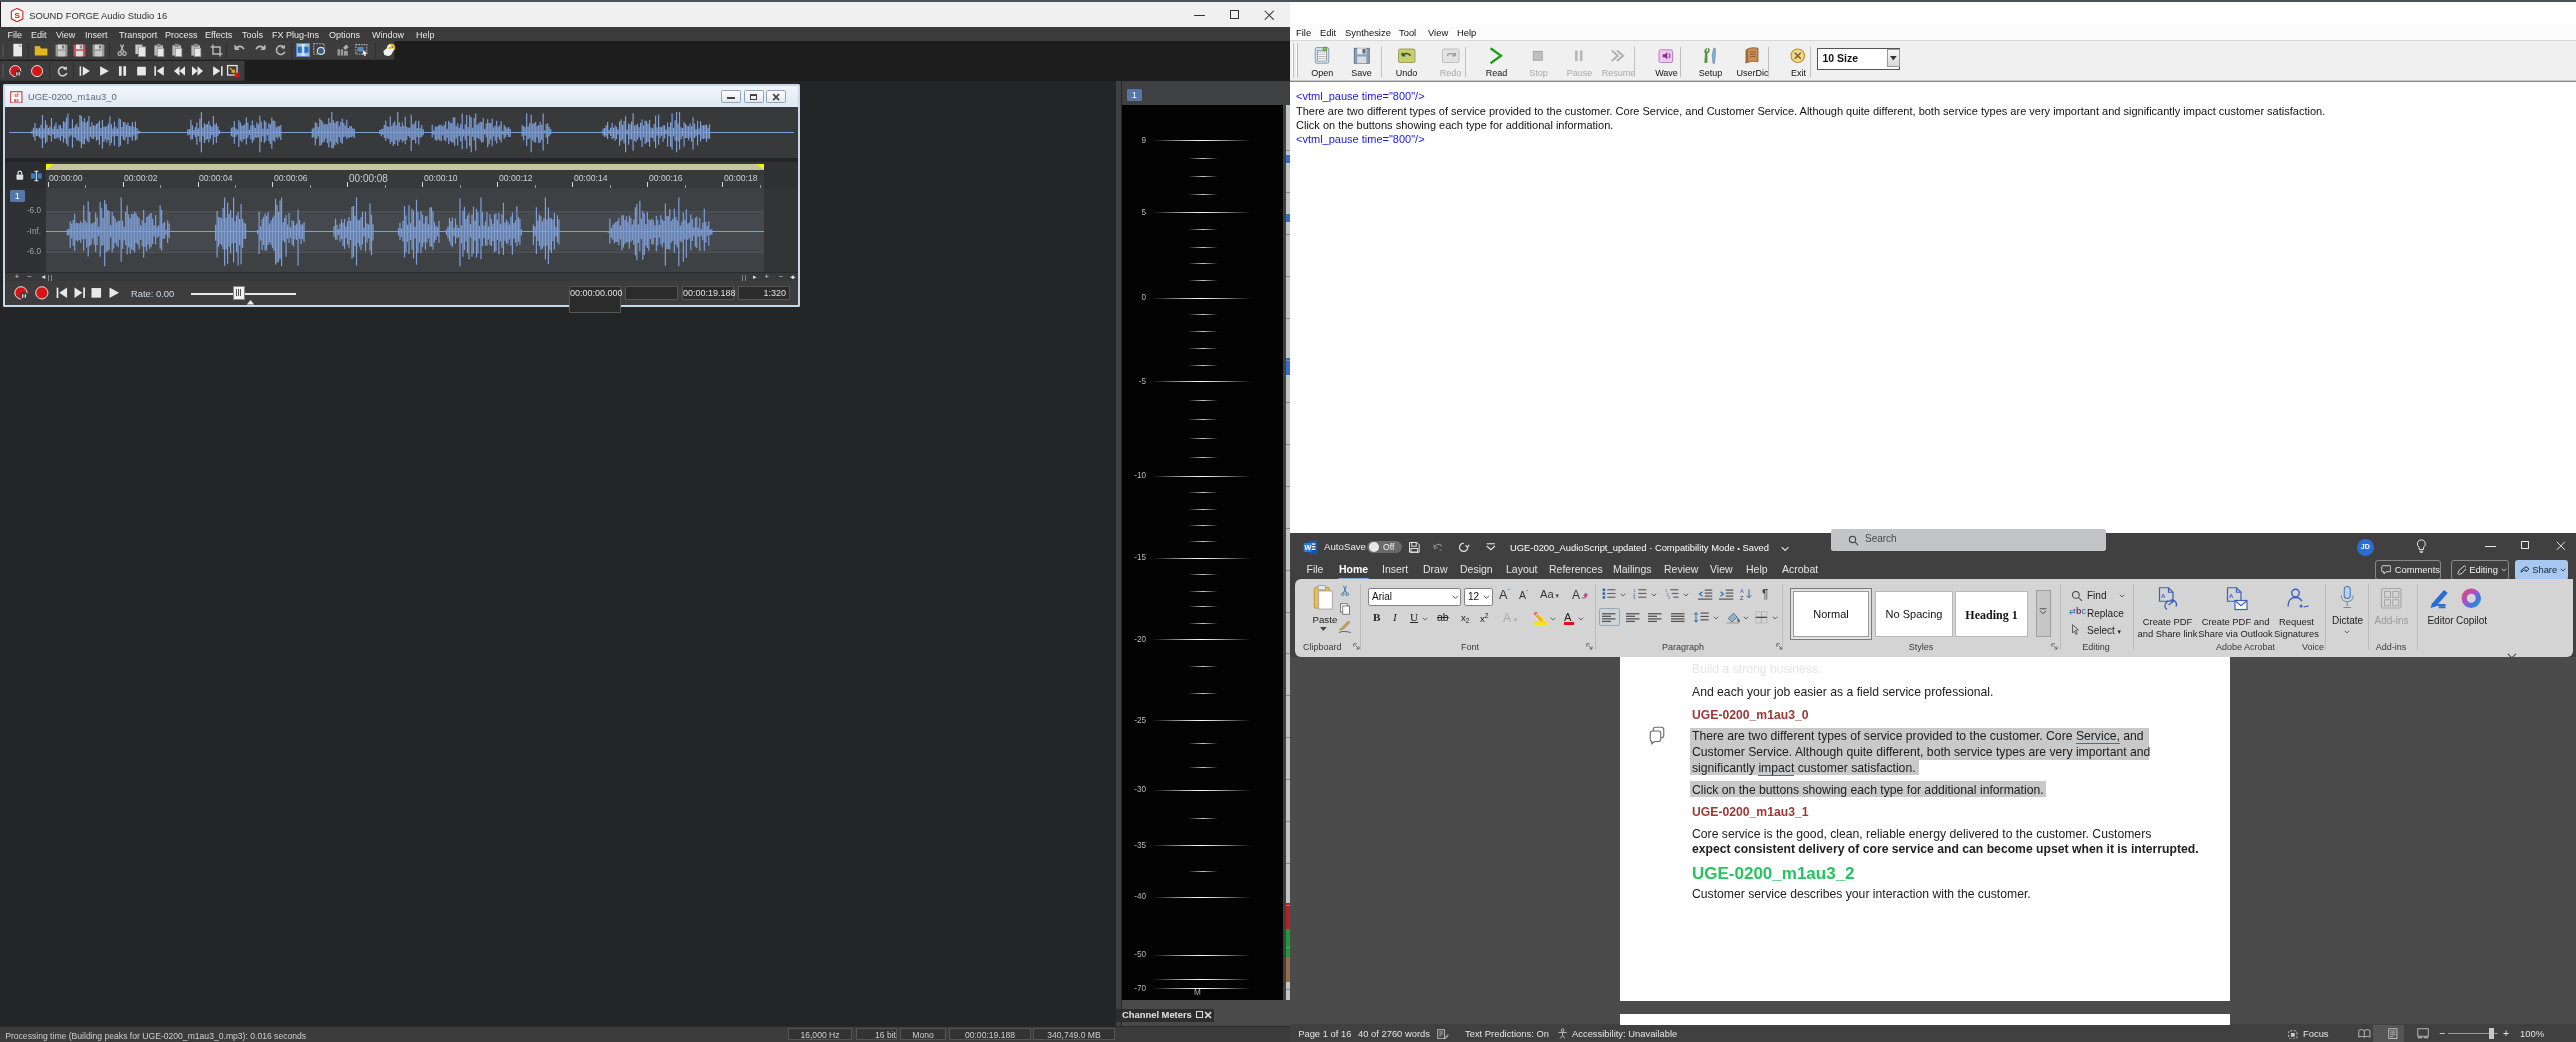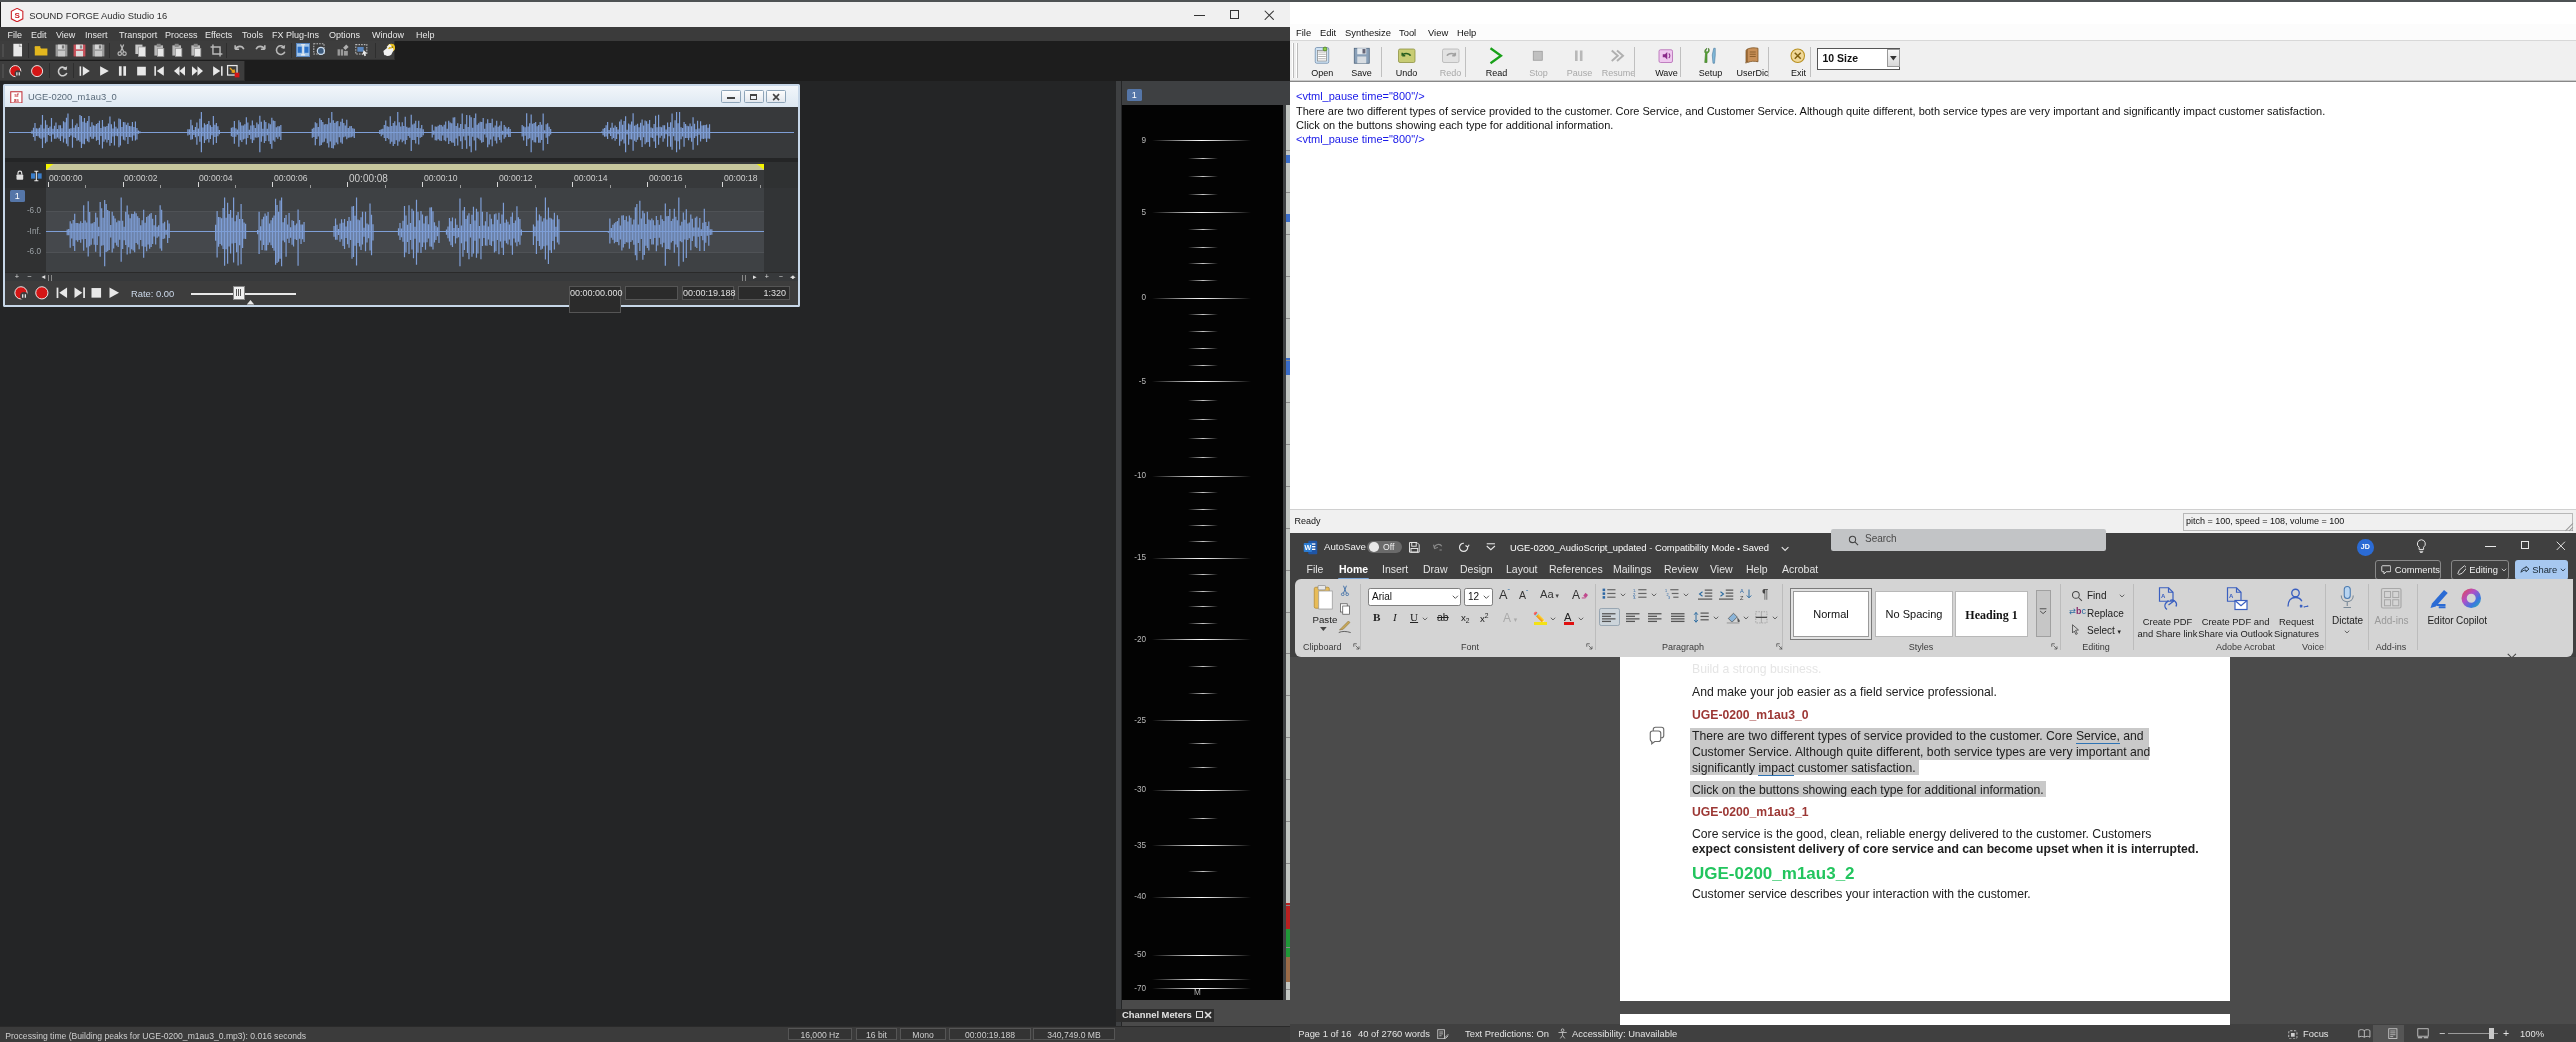--- a/index.html
+++ b/index.html
@@ -419,21 +419,21 @@
       <div class="ab" style="left:-6px;top:928px;width:98px;height:12.7px;background:#2d2d2d"></div>
       <div class="ab" style="left:0px;top:928px;font-size:9.4px;font-weight:bold;color:#e4e4e4">Channel Meters</div>
       <div class="ab" style="left:74px;top:930px;width:6.7px;height:6.7px;border:1.2px solid #ddd"></div>
       <svg class="ab" style="left:82px;top:930px" width="8.2" height="8.2" viewBox="0 0 11 11">
         <path d="M1.5 1.5 L9.5 9.5 M9.5 1.5 L1.5 9.5" stroke="#ddd" stroke-width="2"></path>
       </svg>
     </div>
     <div class="ab" style="left:0;top:1026px;width:1290px;height:16.5px;background:#3b3b3b;border-top:0.7px solid #2a2a2a">
       <div class="ab" style="left:5.2px;top:3.7px;font-size:8.6px;color:#cfcfcf">Processing time (Building peaks for UGE-0200_m1au3_0.mp3): 0.016 seconds</div>
       <div class="ab" style="left:788px;top:0.7px;width:64px;height:12.7px;background:#333;border:0.7px solid #555;color:#cfcfcf;font-size:8.6px;text-align:center;line-height:12px">16,000 Hz</div>
-      <div class="ab" style="left:856px;top:0.7px;width:41px;height:12.7px;background:#333;border:0.7px solid #555;color:#cfcfcf;font-size:8.6px;text-align:center;line-height:12px">16 bit</div>
+      <div class="ab" style="left:856px;top:0.7px;width:41px;height:12.7px;background:#333;border:0.7px solid #555;color:#cfcfcf;font-size:8.6px;text-align:right;line-height:12px">16 bit</div>
       <div class="ab" style="left:900px;top:0.7px;width:46px;height:12.7px;background:#333;border:0.7px solid #555;color:#cfcfcf;font-size:8.6px;text-align:center;line-height:12px">Mono</div>
       <div class="ab" style="left:949px;top:0.7px;width:82px;height:12.7px;background:#333;border:0.7px solid #555;color:#cfcfcf;font-size:8.6px;text-align:center;line-height:12px">00:00:19.188</div>
       <div class="ab" style="left:1033px;top:0.7px;width:82px;height:12.7px;background:#333;border:0.7px solid #555;color:#cfcfcf;font-size:8.6px;text-align:center;line-height:12px">340,749.0 MB</div>
     </div>
   </div>
 <div class="ab" style="left:1290px;top:0;width:1286px;height:533px;background:#fff">
     <div class="ab" style="left:0;top:0;width:1286px;height:2.2px;background:#4e5254"></div>
     <div class="ab" style="left:0;top:24px;width:1286px;height:15.7px;background:#fcfcfc">
       <div class="ab" style="left:6px;top:3px;font-size:9.4px;color:#111">File</div>
       <div class="ab" style="left:30px;top:3px;font-size:9.4px;color:#111">Edit</div>
@@ -520,28 +520,20 @@
         <svg class="ab" style="left:72px;top:7.5px" width="6.7" height="4.5" viewBox="0 0 9 6">
           <path d="M0 0 h9 L4.5 6 Z" fill="#333"></path>
         </svg>
       </div>
     </div>
     <div class="ab" style="left:0;top:81px;width:1286px;height:428px;background:#fff;border-top:1.5px solid #888">
       <div class="ab" style="left:6px;top:8.2px;font-size:11px;color:#1818e8;white-space:pre">&lt;vtml_pause time="800"/&gt;</div>
       <div class="ab" style="left:6px;top:22.5px;font-size:11px;color:#111;white-space:pre">There are two different types of service provided to the customer. Core Service, and Customer Service. Although quite different, both service types are very important and significantly impact customer satisfaction.</div>
       <div class="ab" style="left:6px;top:37px;font-size:11px;color:#111;white-space:pre">Click on the buttons showing each type for additional information.</div>
       <div class="ab" style="left:6px;top:51px;font-size:11px;color:#1818e8;white-space:pre">&lt;vtml_pause time="800"/&gt;</div>
-    </div>
-    <div class="ab" style="left:0;top:509px;width:1286px;height:25px;background:#f0f0f0;border-top:0.7px solid #d0d0d0">
-      <div class="ab" style="left:4.5px;top:6px;font-size:9px;color:#111">Ready</div>
-      <div class="ab" style="left:893px;top:3px;width:390px;height:18px;border:0.7px solid #b8b8b8"></div>
-      <div class="ab" style="left:896px;top:6px;font-size:9px;color:#111">pitch = 100, speed = 108, volume = 100</div>
-      <svg class="ab" style="left:1274px;top:12px" width="9.7" height="9.7" viewBox="0 0 13 13">
-        <path d="M12 2 L2 12 M12 7 L7 12 M12 11 L11 12" stroke="#999" stroke-width="1.4"></path>
-      </svg>
     </div>
   </div>
 <div class="ab" style="left:1290px;top:533px;width:1286px;height:509px;background:#404040">
     <svg class="ab" style="left:12.7px;top:6.7px" width="15" height="15" viewBox="0 0 20 20">
       <rect x="7" y="1" width="12" height="18" rx="1.5" fill="#1f55a5"></rect>
       <rect x="9.5" y="4.5" width="7" height="1.8" fill="#fff"></rect>
       <rect x="9.5" y="8" width="7" height="1.8" fill="#fff"></rect>
       <rect x="9.5" y="11.5" width="7" height="1.8" fill="#fff"></rect>
       <rect x="1" y="4" width="11" height="12" rx="1" fill="#2b7cd3"></rect>
       <text x="6.5" y="13.5" font-size="9.5" font-weight="bold" fill="#fff" text-anchor="middle">W</text>
@@ -890,21 +882,21 @@
       <path d="M1 1 L6.5 6.5 L12 1" stroke="#444" stroke-width="1.4" fill="none"></path>
     </svg>
     <div class="ab" style="left:0;top:124px;width:1286px;height:367px;background:#4b4b4b"></div>
     <div class="ab" style="left:330px;top:124px;width:610px;height:344px;background:#fff"></div>
     <div class="ab" style="left:330px;top:481px;width:610px;height:10.5px;background:#fff"></div>
     <div class="ab" style="left:400px;top:195px;width:459px;height:15.7px;background:#c9c9c9"></div>
     <div class="ab" style="left:400px;top:211px;width:459px;height:15.7px;background:#c9c9c9"></div>
     <div class="ab" style="left:400px;top:226px;width:229px;height:15.7px;background:#c9c9c9"></div>
     <div class="ab" style="left:400px;top:248px;width:356px;height:15.7px;background:#c9c9c9"></div>
     <div class="ab" style="left:402px;top:129px;font-size:12.2px;color:#e5e5e5;font-weight:normal;white-space:pre">Build a strong business.</div>
-    <div class="ab" style="left:402px;top:152px;font-size:12.2px;color:#202020;font-weight:normal;white-space:pre">And make your job easier as a field service professional.</div>
+    <div class="ab" style="left:402px;top:152px;font-size:12.2px;color:#202020;font-weight:normal;white-space:pre">And each your job easier as a field service professional.</div>
     <div class="ab" style="left:402px;top:175px;font-size:12.2px;color:#9c3734;font-weight:bold;white-space:pre">UGE-0200_m1au3_0</div>
     <div class="ab" style="left:402px;top:196px;font-size:12.2px;color:#202020;font-weight:normal;white-space:pre">There are two different types of service provided to the customer. Core <span style="border-bottom:1.5px solid #2e74b5">Service,</span> and</div>
     <div class="ab" style="left:402px;top:212px;font-size:12.2px;color:#202020;font-weight:normal;white-space:pre">Customer Service. Although quite different, both service types are very important and</div>
     <div class="ab" style="left:402px;top:228px;font-size:12.2px;color:#202020;font-weight:normal;white-space:pre">significantly <span style="border-bottom:1.5px solid #2e74b5">impact</span> customer satisfaction.</div>
     <div class="ab" style="left:402px;top:250px;font-size:12.2px;color:#202020;font-weight:normal;white-space:pre">Click on the buttons showing each type for additional information.</div>
     <div class="ab" style="left:402px;top:272px;font-size:12.2px;color:#9c3734;font-weight:bold;white-space:pre">UGE-0200_m1au3_1</div>
     <div class="ab" style="left:402px;top:294px;font-size:12.2px;color:#202020;font-weight:normal;white-space:pre">Core service is the good, clean, reliable energy delivered to the customer. Customers</div>
     <div class="ab" style="left:402px;top:309px;font-size:12.2px;color:#202020;font-weight:bold;white-space:pre">expect consistent delivery of core service and can become upset when it is interrupted.</div>
     <div class="ab" style="left:402px;top:331px;font-size:17px;color:#22c55e;font-weight:bold;white-space:pre">UGE-0200_m1au3_2</div>
     <div class="ab" style="left:402px;top:354px;font-size:12.2px;color:#202020;font-weight:normal;white-space:pre">Customer service describes your interaction with the customer.</div>

